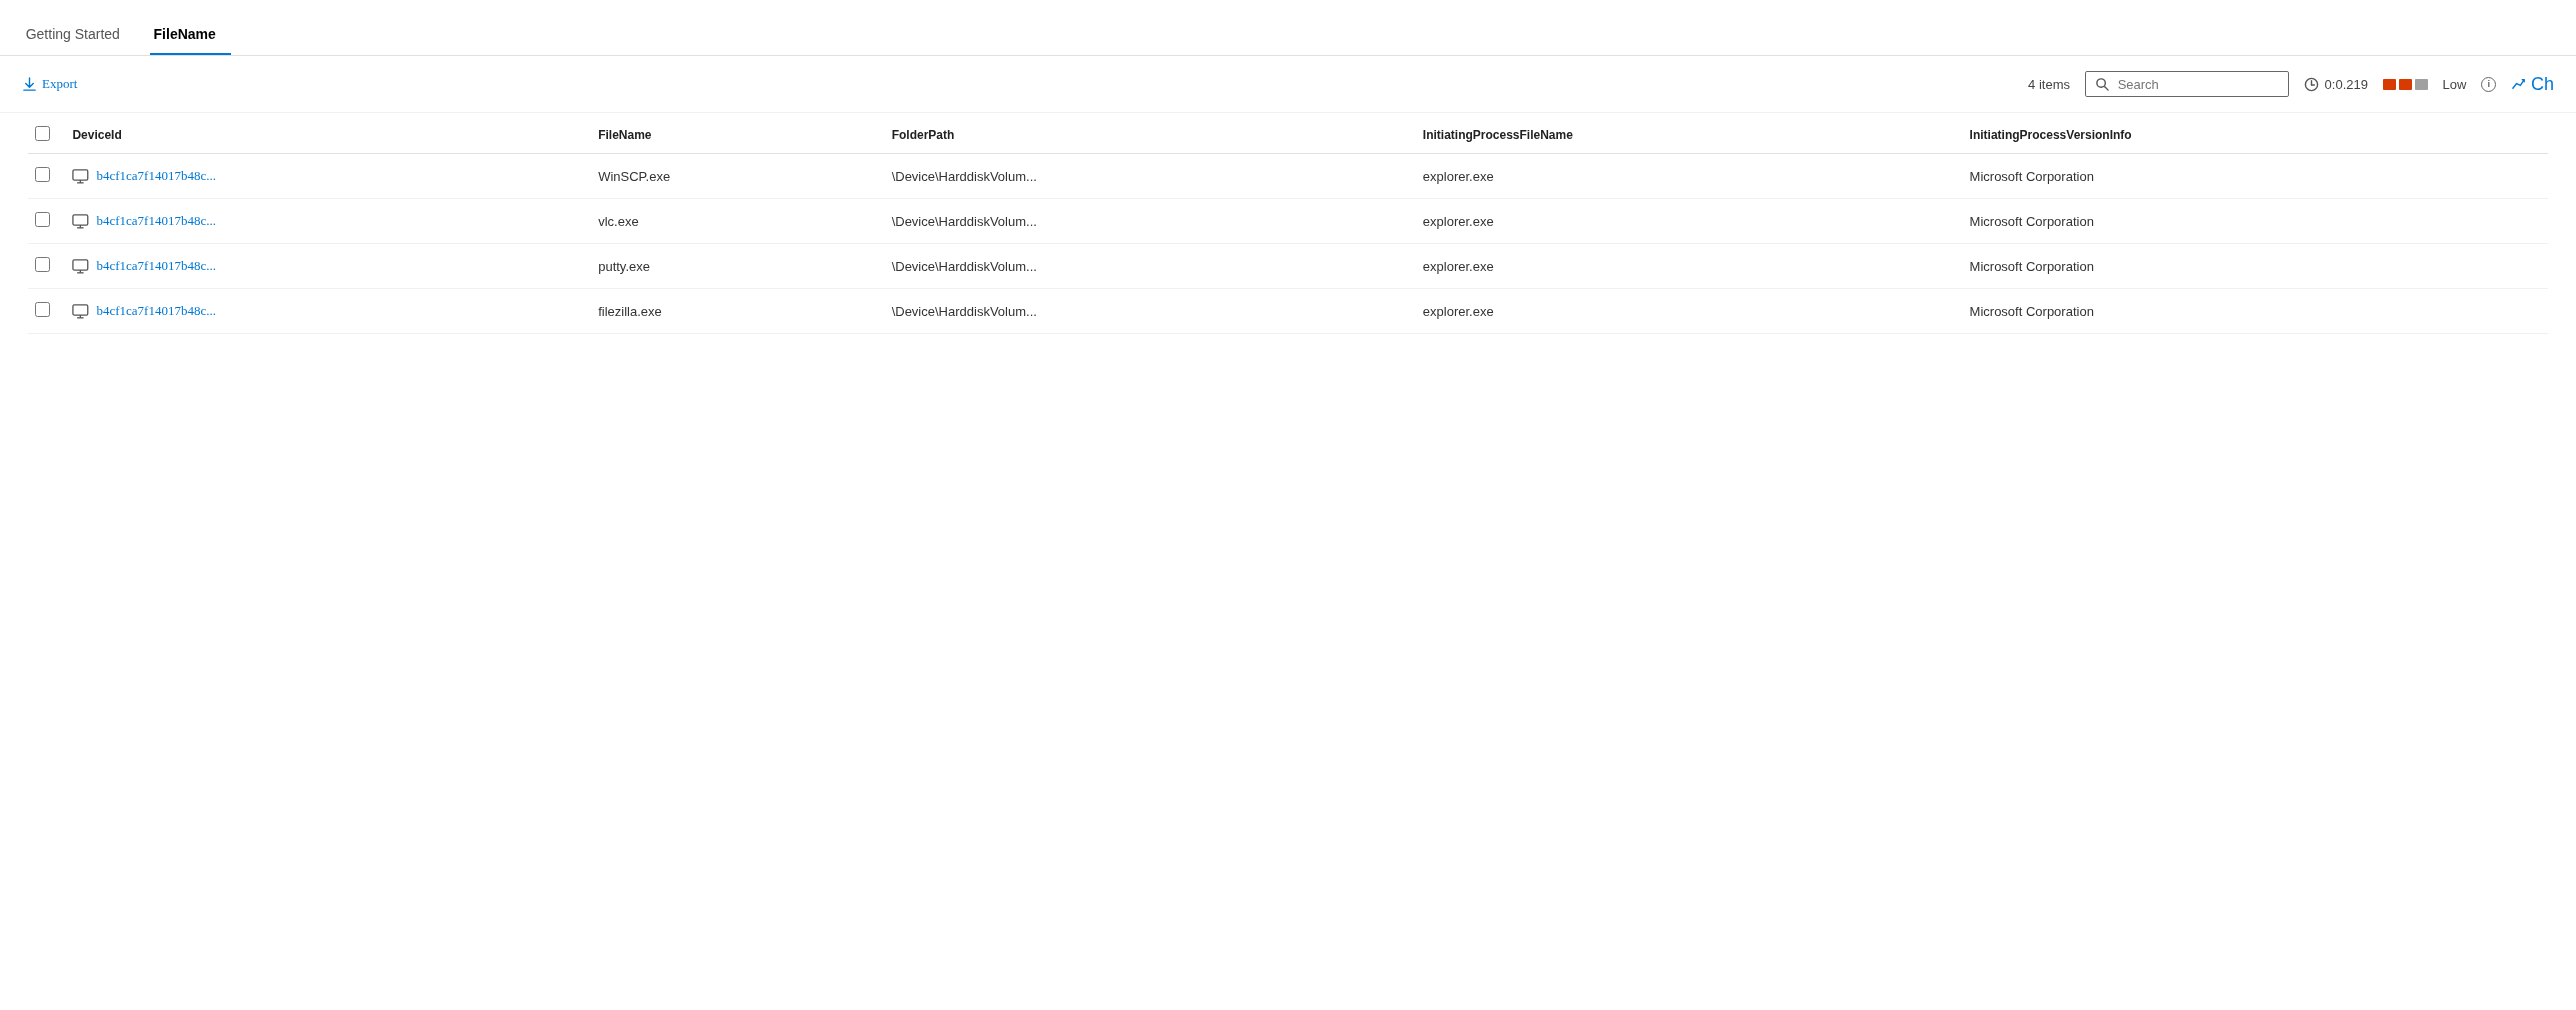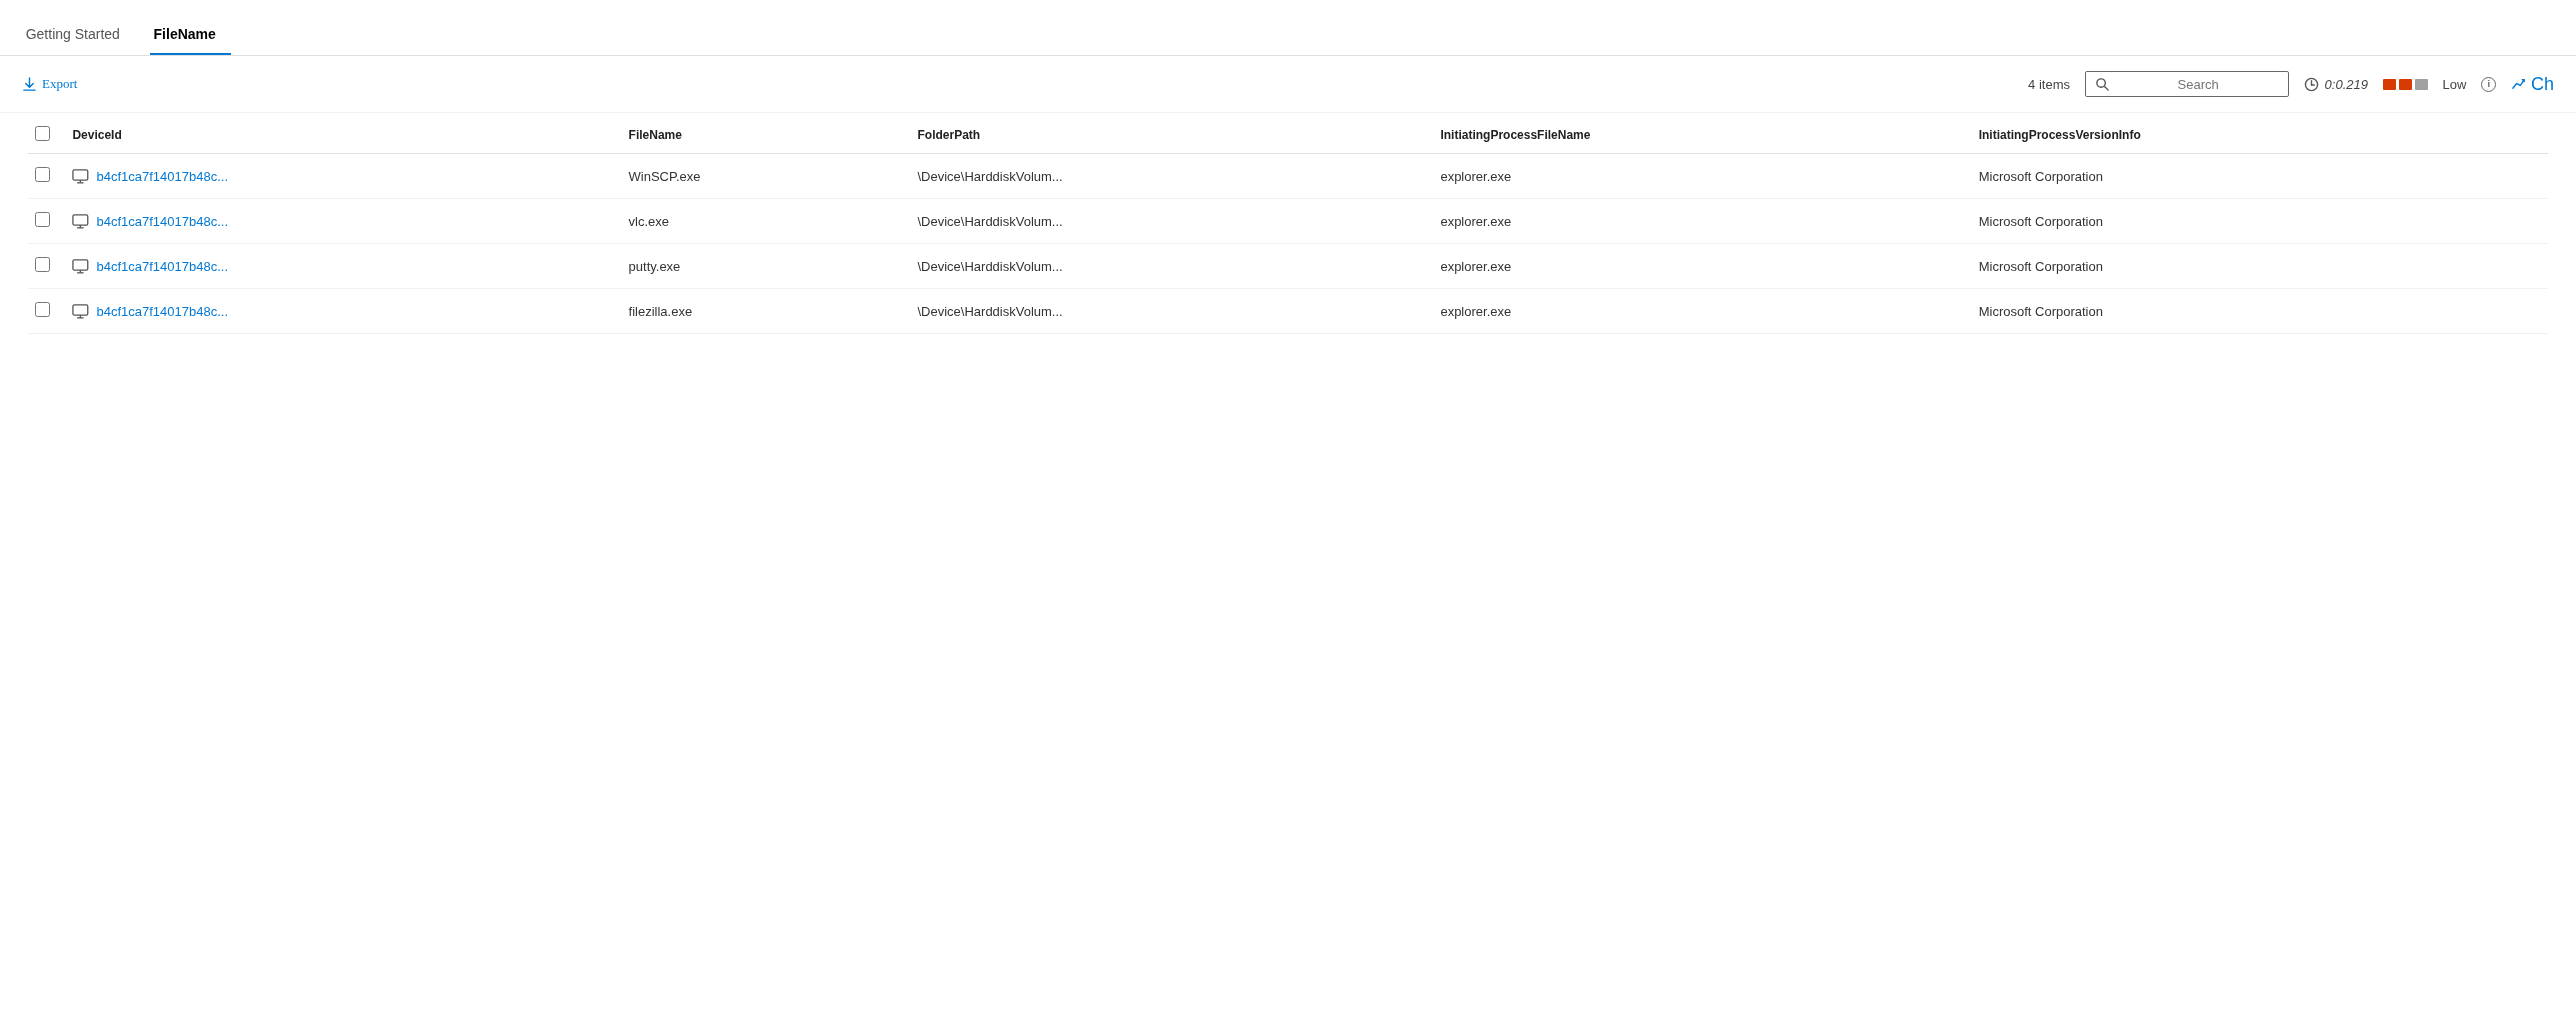--- a/index.html
+++ b/index.html
@@ -71,34 +71,32 @@
       gap: 7.4px;
       width: 204px;
     }
     .search-box input {
       border: none;
       outline: none;
       font-size: 13px;
       font-family: inherit;
       width: 100%;
       color: #333;
-      text-align: center;
     }
     .search-icon-svg {
       color: #555;
       flex-shrink: 0;
     }
 
     .timer-info {
       display: flex;
       gap: 5.6px;
       font-size: 13px;
       color: #444;
       white-space: nowrap;
-      font-style: italic;
     }
 
     .level-blocks {
       display: flex;
       gap: 2.8px;
       align-items: center;
     }
     .block {
       width: 13px;
       height: 11px;
@@ -167,20 +165,21 @@
       color: #333;
       vertical-align: middle;
     }
     .checkbox-cell {
       width: 37px;
     }
     .device-id-cell {
       display: flex;
       align-items: center;
       gap: 7.4px;
+      font-family: Liberation Serif, serif;
     }
     .device-link {
       color: #0078d4;
       cursor: pointer;
       text-decoration: none;
       white-space: nowrap;
     }
 
     input[type="checkbox"] {
       width: 15px;

